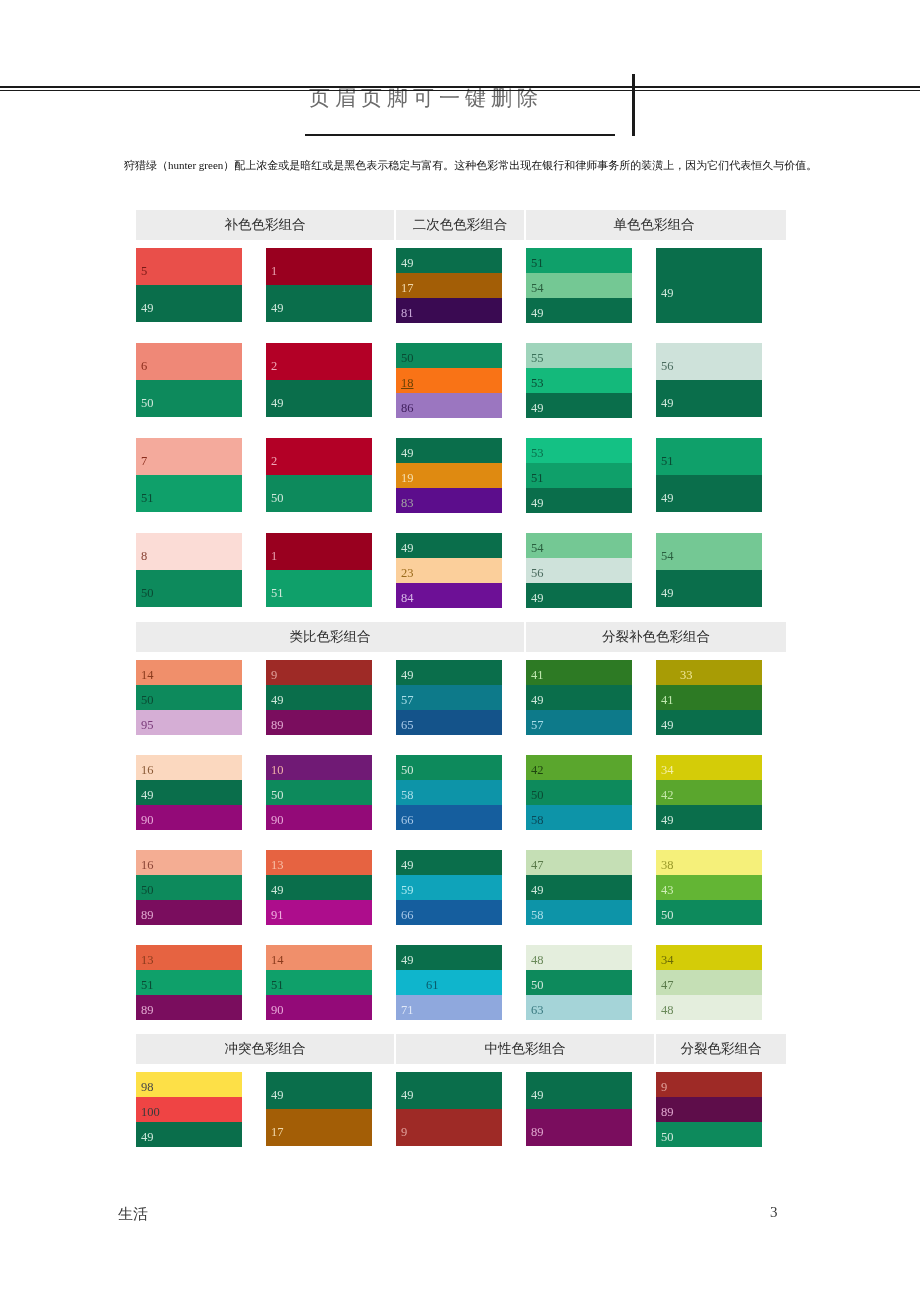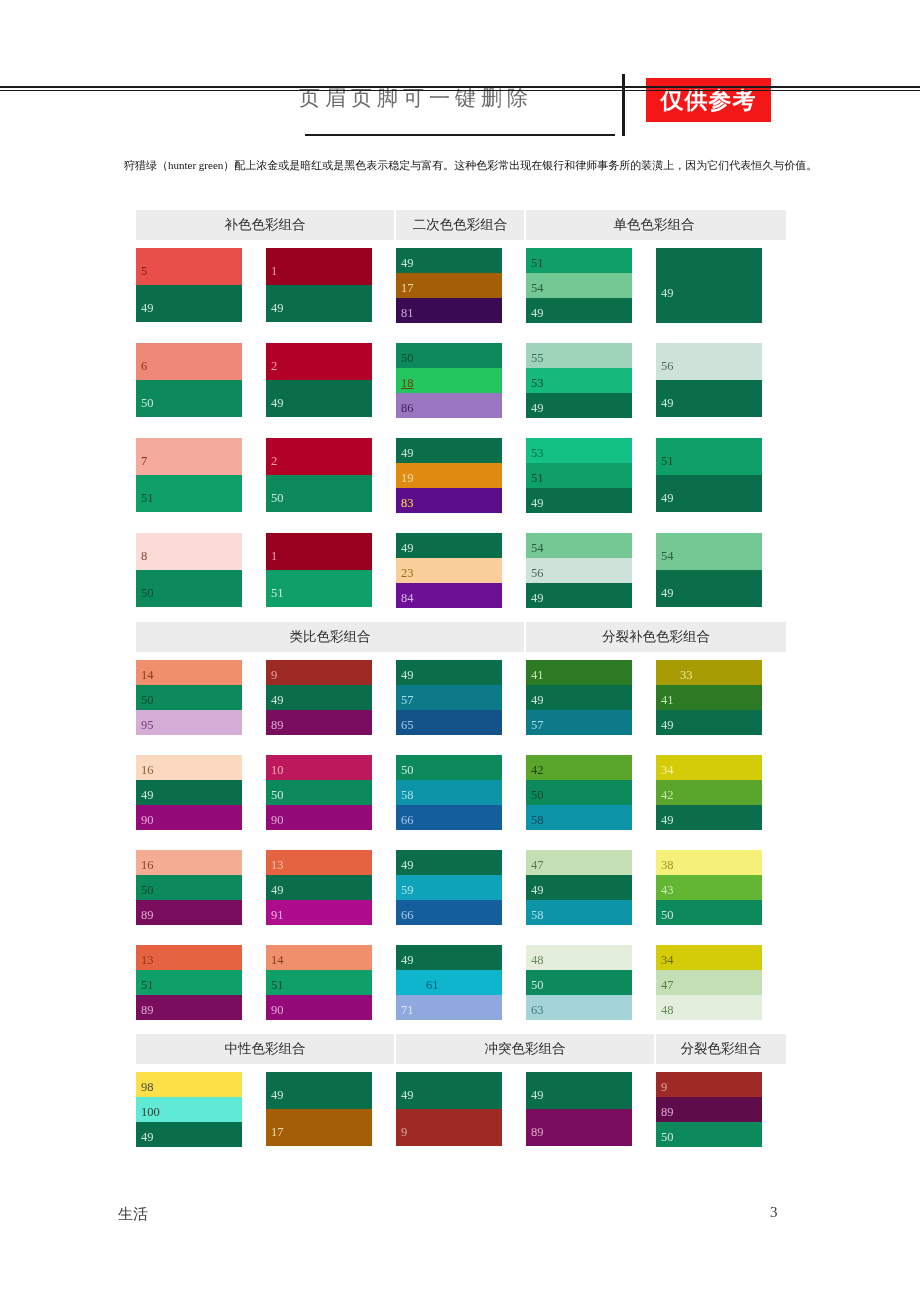--- a/index.html
+++ b/index.html
@@ -19,21 +19,21 @@
   
   #doc-header {
     position: absolute;
     left: 150px;
     top: 66px;
     width: 620px;
     height: 68px;
   }
   #header-stamp-row {
     position: absolute;
-    left: 6px;
+    left: 16px;
     top: 0;
     width: 620px;
     height: 56px;
     display: flex;
     align-items: center;
   }
   #header-watermark-text {
     position: absolute;
     left: 100px;
     top: 18px;
@@ -180,23 +180,20 @@
     color: #3a3a3a;
   }
 </style>
 </head>
 <body>
 
 <div id="doc-header">
   <div id="header-stamp-row">
     <div id="header-watermark-text">页眉页脚可一键删除</div>
     <div id="header-vertical-divider"></div>
-    <div id="header-stamp-box">
-      <span id="header-stamp-label">仅供参考</span>
-    </div>
   </div>
   <div id="header-rule-short"></div>
 </div>
 <div id="header-rule-long"></div>
 <div id="header-rule-long2"></div>
 
 <p id="intro-paragraph"><span class="indent"></span><span>狩猎绿（hunter green）配上浓金或是暗红或是黑色表示稳定与富有。这种色彩常出现在银行和律师事务所的装潢上，因为它们代表恒久与价值。</span></p>
 
 <div id="palette-area">
     <div class="band">
@@ -248,21 +245,21 @@
       </div>
       <div class="swatch-cell">
         <div class="swatch-group">
           <div class="swatch h2" style="background: rgb(179, 0, 38); color: rgb(240, 168, 184);">2</div>
           <div class="swatch h2" style="background: rgb(10, 110, 75); color: rgb(207, 232, 219);">49</div>
         </div>
       </div>
       <div class="swatch-cell">
         <div class="swatch-group">
           <div class="swatch h3" style="background: rgb(13, 138, 92); color: rgb(10, 74, 51);">50</div>
-          <div class="swatch h3" style="background: #22c55e; color: rgb(107, 66, 5); text-decoration: underline;">18</div>
+          <div class="swatch h3" style="background: #f97316; color: rgb(107, 66, 5); text-decoration: underline;">18</div>
           <div class="swatch h3" style="background: rgb(155, 118, 192); color: rgb(66, 33, 95);">86</div>
         </div>
       </div>
       <div class="swatch-cell">
         <div class="swatch-group">
           <div class="swatch h3" style="background: rgb(159, 212, 187); color: rgb(58, 112, 89);">55</div>
           <div class="swatch h3" style="background: rgb(20, 185, 123); color: rgb(10, 74, 51);">53</div>
           <div class="swatch h3" style="background: rgb(10, 110, 75); color: rgb(207, 232, 219);">49</div>
         </div>
       </div>
@@ -284,21 +281,21 @@
       <div class="swatch-cell">
         <div class="swatch-group">
           <div class="swatch h2" style="background: rgb(179, 0, 38); color: rgb(240, 168, 184);">2</div>
           <div class="swatch h2" style="background: rgb(13, 138, 92); color: rgb(207, 232, 219);">50</div>
         </div>
       </div>
       <div class="swatch-cell">
         <div class="swatch-group">
           <div class="swatch h3" style="background: rgb(10, 110, 75); color: rgb(207, 232, 219);">49</div>
           <div class="swatch h3" style="background: rgb(223, 138, 17); color: rgb(245, 223, 174);">19</div>
-          <div class="swatch h3" style="background: rgb(92, 13, 140); color: #fde047;">83</div>
+          <div class="swatch h3" style="background: rgb(92, 13, 140); color: #a3a3a3;">83</div>
         </div>
       </div>
       <div class="swatch-cell">
         <div class="swatch-group">
           <div class="swatch h3" style="background: rgb(20, 193, 132); color: rgb(10, 110, 75);">53</div>
           <div class="swatch h3" style="background: rgb(15, 160, 106); color: rgb(10, 74, 51);">51</div>
           <div class="swatch h3" style="background: rgb(10, 110, 75); color: rgb(207, 232, 219);">49</div>
         </div>
       </div>
       <div class="swatch-cell">
@@ -390,21 +387,21 @@
     <div class="grid-row">
       <div class="swatch-cell">
         <div class="swatch-group">
           <div class="swatch h3" style="background: rgb(251, 216, 191); color: rgb(138, 90, 54);">16</div>
           <div class="swatch h3" style="background: rgb(10, 110, 75); color: rgb(207, 232, 219);">49</div>
           <div class="swatch h3" style="background: rgb(147, 10, 120); color: rgb(232, 168, 216);">90</div>
         </div>
       </div>
       <div class="swatch-cell">
         <div class="swatch-group">
-          <div class="swatch h3" style="background: #be185d; color: rgb(240, 176, 168);">10</div>
+          <div class="swatch h3" style="background: #701a75; color: rgb(240, 176, 168);">10</div>
           <div class="swatch h3" style="background: rgb(13, 138, 92); color: rgb(207, 232, 219);">50</div>
           <div class="swatch h3" style="background: rgb(147, 10, 120); color: rgb(232, 168, 216);">90</div>
         </div>
       </div>
       <div class="swatch-cell">
         <div class="swatch-group">
           <div class="swatch h3" style="background: rgb(13, 138, 92); color: rgb(207, 232, 219);">50</div>
           <div class="swatch h3" style="background: rgb(13, 148, 168); color: rgb(168, 221, 232);">58</div>
           <div class="swatch h3" style="background: rgb(21, 94, 158); color: rgb(168, 200, 232);">66</div>
         </div>
@@ -495,30 +492,30 @@
       <div class="swatch-cell">
         <div class="swatch-group">
           <div class="swatch h3" style="background: rgb(212, 204, 8); color: rgb(106, 106, 5);">34</div>
           <div class="swatch h3" style="background: rgb(197, 223, 181); color: rgb(90, 122, 74);">47</div>
           <div class="swatch h3" style="background: rgb(228, 238, 221); color: rgb(106, 138, 90);">48</div>
         </div>
       </div>
     </div>
     <div style="height: 14px; width: 650px;"></div>
     <div class="band">
+      <div class="band-cell" style="width: 260px;">冲突色彩组合</div>
       <div class="band-cell" style="width: 260px;">中性色彩组合</div>
-      <div class="band-cell" style="width: 260px;">冲突色彩组合</div>
       <div class="band-cell" style="width: 130px;">分裂色彩组合</div>
     </div>
     <div style="height: 8px; width: 650px;"></div>
     <div class="grid-row">
       <div class="swatch-cell">
         <div class="swatch-group">
           <div class="swatch h3" style="background: #fde047; color: rgb(74, 74, 74);">98</div>
-          <div class="swatch h3" style="background: #5eead4; color: rgb(58, 58, 58);">100</div>
+          <div class="swatch h3" style="background: #ef4444; color: rgb(58, 58, 58);">100</div>
           <div class="swatch h3" style="background: rgb(10, 110, 75); color: rgb(207, 232, 219);">49</div>
         </div>
       </div>
       <div class="swatch-cell">
         <div class="swatch-group">
           <div class="swatch h2" style="background: rgb(10, 110, 75); color: rgb(207, 232, 219);">49</div>
           <div class="swatch h2" style="background: rgb(163, 94, 6); color: rgb(242, 217, 171);">17</div>
         </div>
       </div>
       <div class="swatch-cell">

